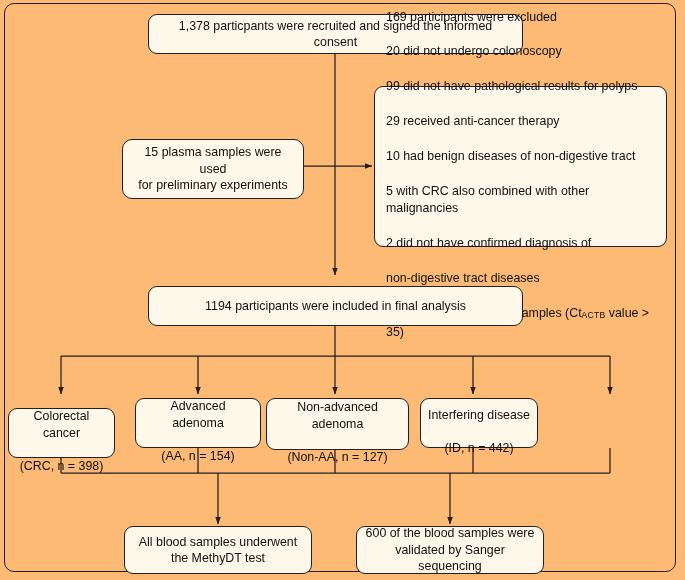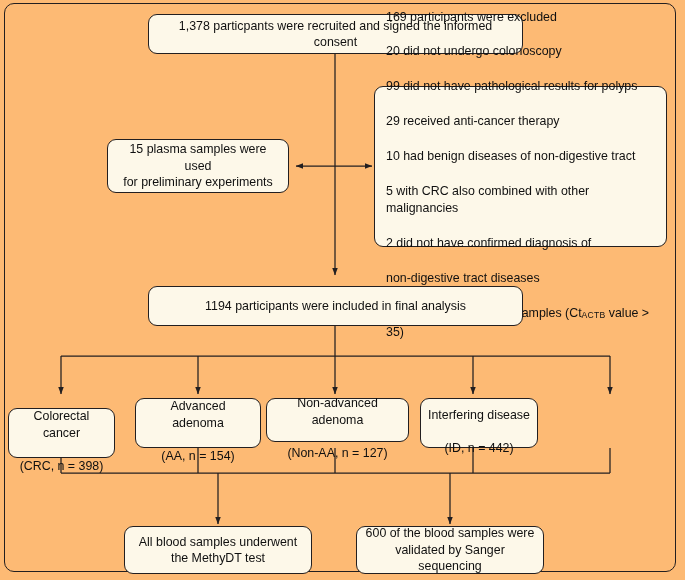--- a/index.html
+++ b/index.html
@@ -110,21 +110,21 @@
 
       <line x1="218" y1="473" x2="218" y2="524" marker-end="url(#arrow)"></line>
       <line x1="450" y1="473" x2="450" y2="524" marker-end="url(#arrow)"></line>
     </g>
   </svg>
 
   <div class="node" style="left:148px; top:14px; width:375px; height:40px;">
     <span class="txt">1,378 particpants were recruited and signed the informed consent</span>
   </div>
 
-  <div class="node" style="left:107px; top:139px; width:182px; height:54px;">
+  <div class="node" style="left:122px; top:139px; width:182px; height:60px;border-radius:10px;">
     <span class="txt">15 plasma samples were used
 for preliminary experiments</span>
   </div>
 
   <div class="node left-align" style="left:374px; top:86px; width:293px; height:161px;">
     <span class="txt">
       <span>169 participants were excluded</span><br>
       <span>20 did not undergo colonoscopy</span><br>
       <span>99 did not have pathological results for polyps</span><br>
       <span>29 received anti-cancer therapy</span><br>
@@ -147,21 +147,21 @@
     </span>
   </div>
 
   <div class="node" style="left:135px; top:398px; width:126px; height:50px;">
     <span class="txt">
       <span>Advanced adenoma</span><br>
       <span>(AA, n = 154)</span>
     </span>
   </div>
 
-  <div class="node" style="left:266px; top:398px; width:143px; height:44px;">
+  <div class="node" style="left:266px; top:398px; width:143px; height:52px;">
     <span class="txt">
       <span>Non-advanced adenoma</span><br>
       <span>(Non-AA, n = 127)</span>
     </span>
   </div>
 
   <div class="node" style="left:420px; top:398px; width:118px; height:50px;">
     <span class="txt">
       <span>Interfering disease</span><br>
       <span>(ID, n = 442)</span>

